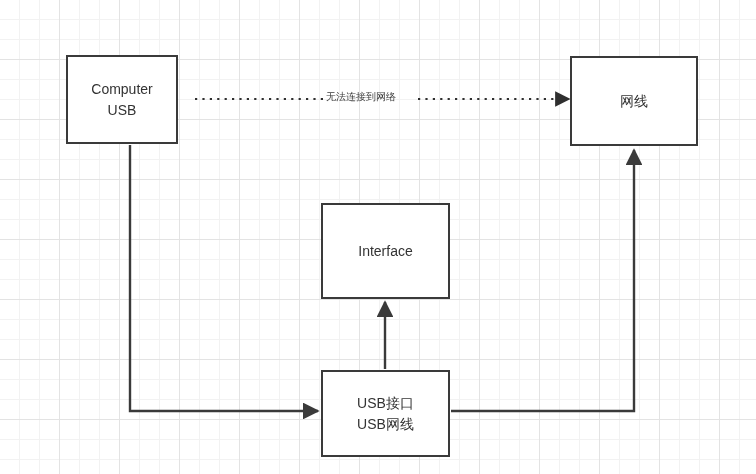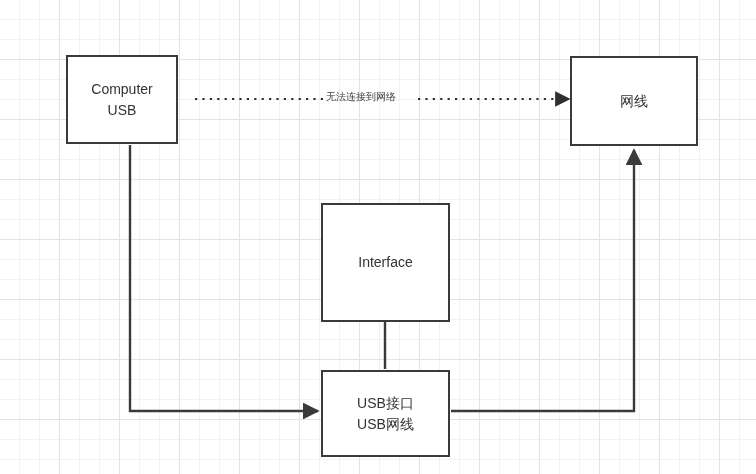--- a/index.html
+++ b/index.html
@@ -42,21 +42,21 @@
     font-size: 14px;
     line-height: 1.45;
     z-index: 2;
   }
   .node .label {
     white-space: pre-line;
     padding: 0 6px;
   }
   #node-computer { left: 66px;  top: 55px;  width: 112px; height: 89px; }
   #node-cable    { left: 570px; top: 56px;  width: 128px; height: 90px; }
-  #node-interface{ left: 321px; top: 203px; width: 129px; height: 119px; }
+  #node-interface{ left: 321px; top: 203px; width: 129px; height: 96px; }
   #node-usb      { left: 321px; top: 370px; width: 129px; height: 87px; justify-content: center; }
 
   .edge-label {
     position: absolute;
     background: transparent;
     color: #3b3b3b;
     font-size: 10px;
     line-height: 1;
     white-space: nowrap;
     z-index: 3;

